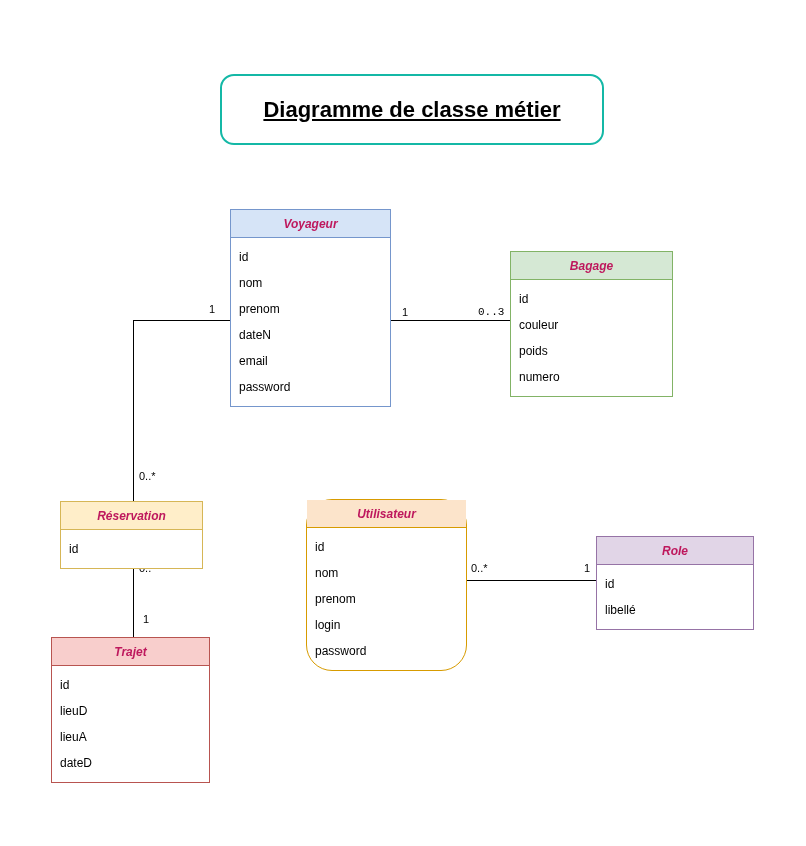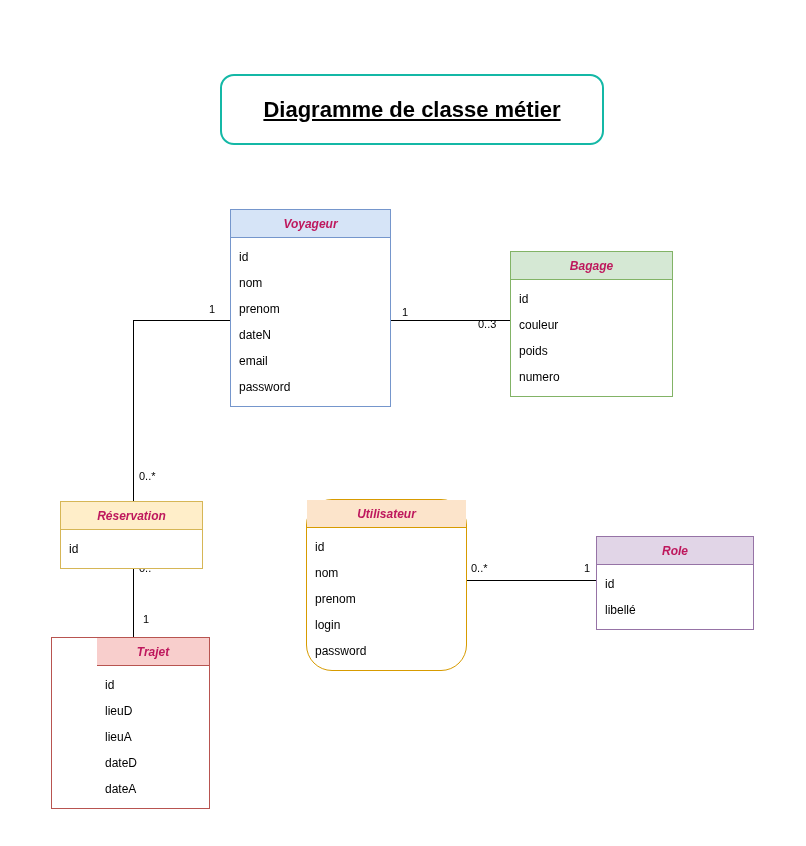--- a/index.html
+++ b/index.html
@@ -89,21 +89,21 @@
 <body>
 
 <div id="canvas">
 
   <div id="title-box">
     <span id="title-text">Diagramme de classe métier</span>
   </div>
 
   <div class="edge edge-h" style="left:391px; top:320px; width:119px;"></div>
   <div class="mult" style="left:402px; top:306px;">1</div>
-  <div class="mult" style="left:478px; top:318px;">0..3</div>
+  <div class="mult" style="left:478px; top:306px;font-family:Liberation Mono, monospace;">0..3</div>
 
   <div class="edge edge-h" style="left:133px; top:320px; width:97px;"></div>
   <div class="edge edge-v" style="left:133px; top:320px; height:181px;"></div>
   <div class="mult" style="left:209px; top:303px;">1</div>
   <div class="mult" style="left:139px; top:470px;">0..*</div>
 
   <div class="edge edge-v" style="left:133px; top:555px; height:83px;"></div>
   <div class="mult" style="left:139px; top:562px;">0..*</div>
   <div class="mult" style="left:143px; top:613px;">1</div>
 
@@ -152,24 +152,23 @@
   </div>
 
   <div class="uml-class" id="class-role" style="left:596px; top:536px; width:158px; border-color:#9673a6;">
     <div class="uml-header" style="background:#e1d5e7; border-bottom-color:#9673a6;">Role</div>
     <div class="uml-attrs">
       <div class="uml-attr">id</div>
       <div class="uml-attr">libellé</div>
     </div>
   </div>
 
-  <div class="uml-class" id="class-trajet" style="left:51px; top:637px; width:159px; border-color:#b85450;padding-left:45px;">
+  <div class="uml-class" id="class-trajet" style="left:51px; top:637px; width:159px; border-color:#b85450;">
     <div class="uml-header" style="background:#f8cecc; border-bottom-color:#b85450;">Trajet</div>
     <div class="uml-attrs">
       <div class="uml-attr">id</div>
       <div class="uml-attr">lieuD</div>
       <div class="uml-attr">lieuA</div>
       <div class="uml-attr">dateD</div>
-      <div class="uml-attr">dateA</div>
     </div>
   </div>
 
 </div>
 
 </body></html>

